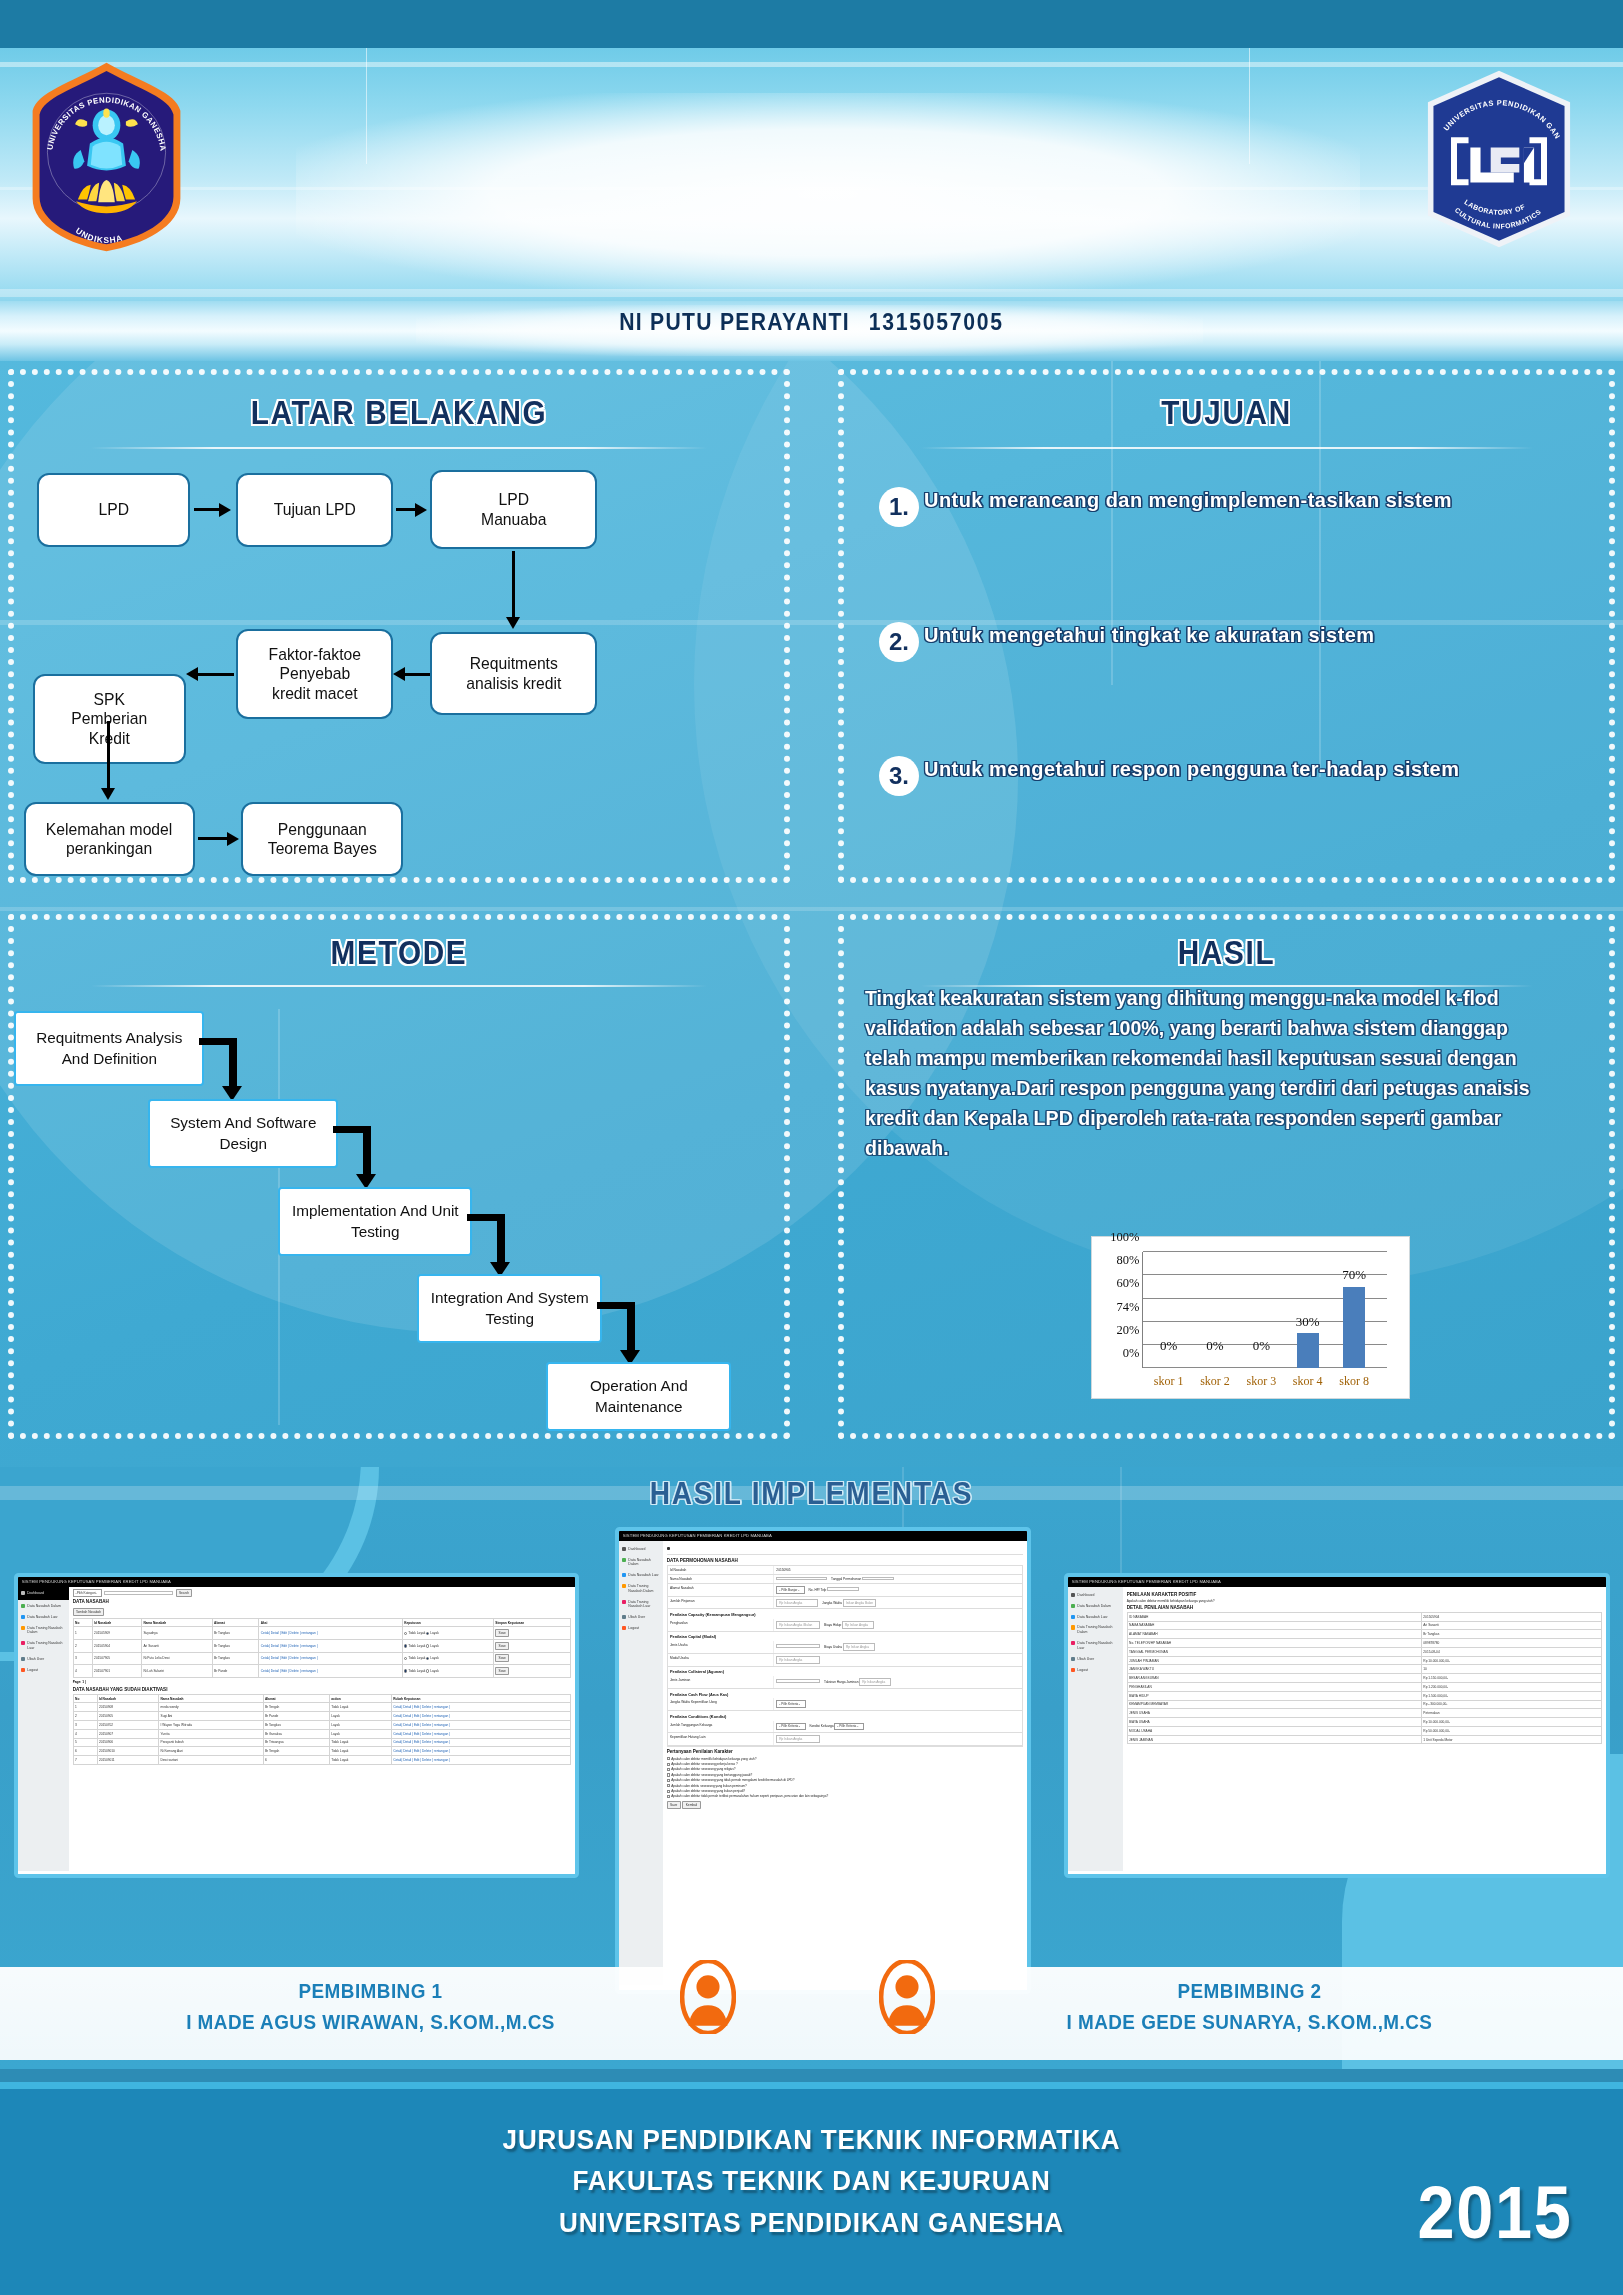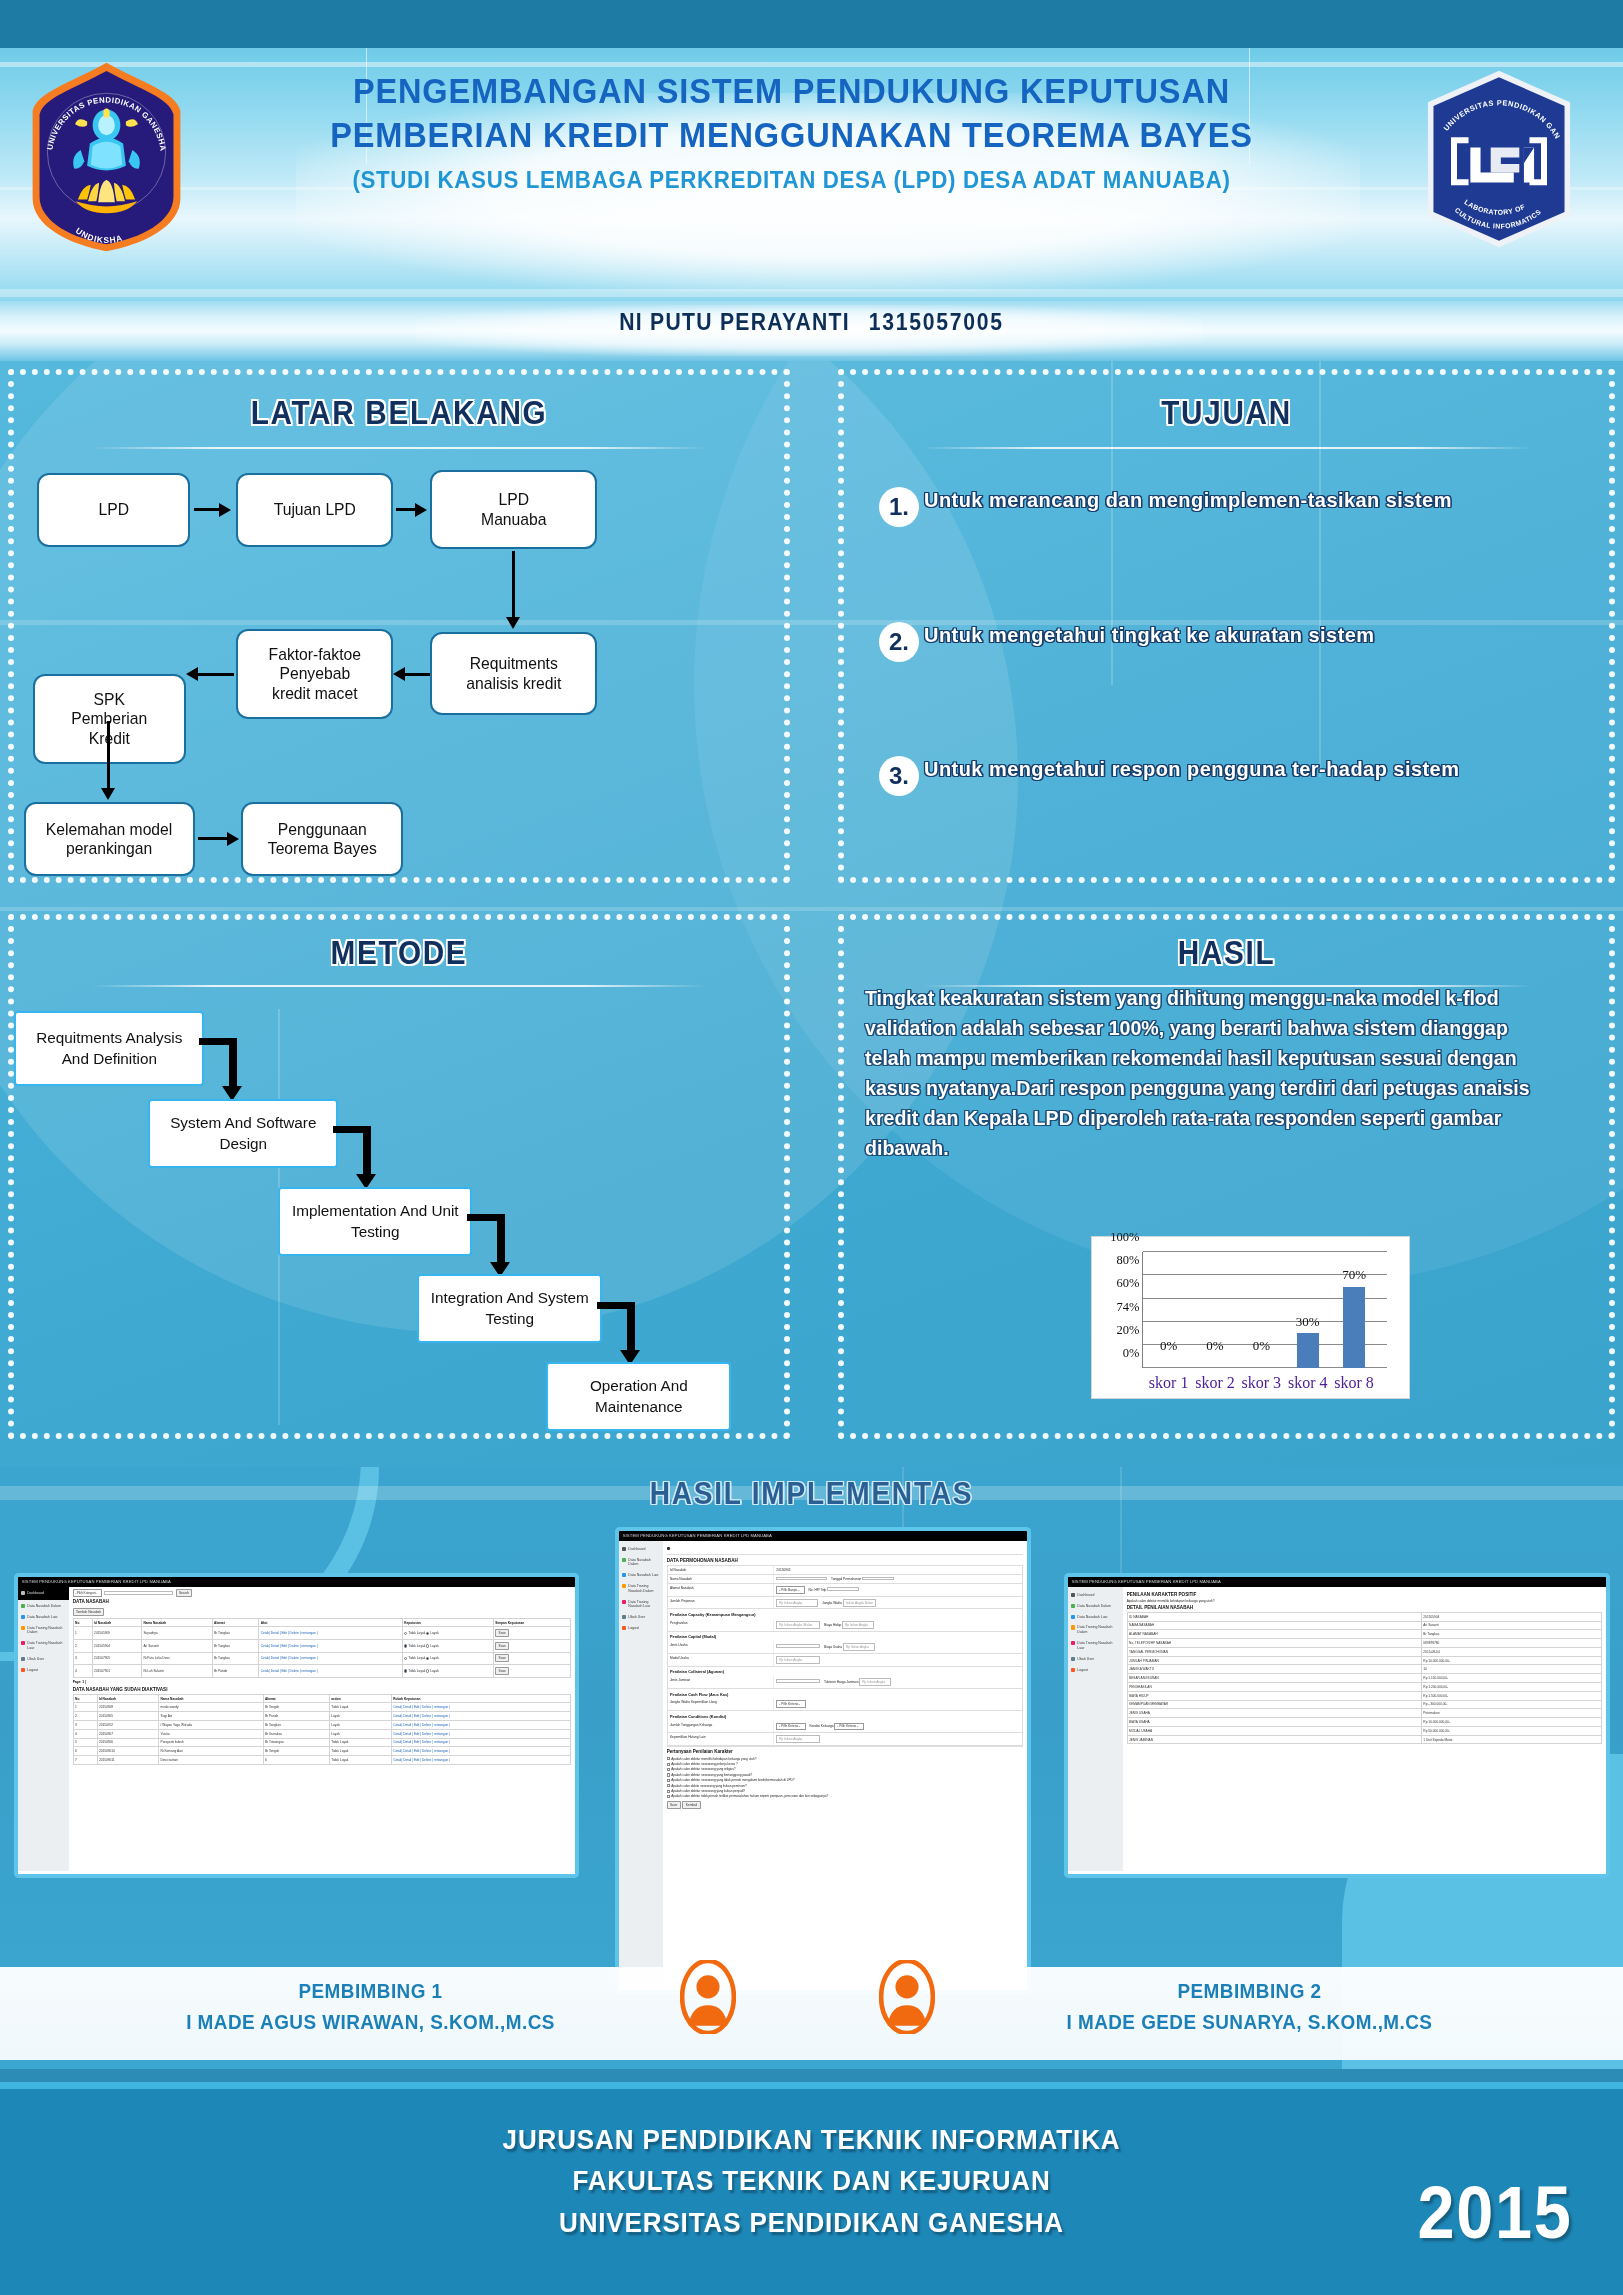--- a/index.html
+++ b/index.html
@@ -168,21 +168,21 @@
     border-left:0.9px solid #808080;
   }
   .gridline { position:absolute; left:0; width:100%; height:0.9px; background:#8a8a8a; }
   .bar { position:absolute; bottom:0; background:#4a7ebb; }
   .barlabel {
     position:absolute; transform:translateX(-50%);
     font-family:"Liberation Serif", serif; font-size:13px; color:#111; white-space:nowrap;
   }
   .catlabel {
     position:absolute; top:100%; margin-top:5.6px; transform:translateX(-50%);
-    font-family:"Liberation Serif", serif; font-size:16px; color:#4c1d95; white-space:nowrap;
+    font-family:"Liberation Serif", serif; font-size:12px; color:#a16207; white-space:nowrap;
   }
 
   
   .impl-bg {
     position:absolute; left:0; top:1467px; width:1623px; height:602px;
     background: linear-gradient(180deg,#3ba5cf 0%, #399fc9 40%, #3ba7d0 100%);
     overflow:hidden;
   }
   .impl-title {
     position:absolute; left:0; top:1476px; width:1623px; text-align:center;
@@ -321,25 +321,20 @@
       <text font-family="Liberation Sans, sans-serif" font-size="15" font-weight="bold" fill="#ffffff" letter-spacing="1">
         <textPath href="#lciBot" startOffset="18%">LABORATORY OF</textPath>
       </text>
       <path id="lciBot2" d="M 40 278 A 140 140 0 0 0 280 278" fill="none"></path>
       <text font-family="Liberation Sans, sans-serif" font-size="15" font-weight="bold" fill="#ffffff" letter-spacing="1">
         <textPath href="#lciBot2" startOffset="13%">CULTURAL INFORMATICS</textPath>
       </text>
     </svg>
   </div>
 
-  <div class="title-block">
-    <div class="ttl1">PENGEMBANGAN SISTEM PENDUKUNG KEPUTUSAN</div>
-    <div class="ttl2">PEMBERIAN KREDIT MENGGUNAKAN TEOREMA BAYES</div>
-    <div class="ttl3">(STUDI KASUS LEMBAGA PERKREDITAN DESA (LPD) DESA ADAT MANUABA)</div>
-  </div>
 
   <div class="namebar-bg"></div>
   <div class="namebar-white"></div>
   <div class="namebar">
     <span>NI PUTU PERAYANTI</span><span class="nim">1315057005</span>
   </div>
 
   <div class="body-bg">
     <div class="swoosh" style="left:-93px;top:-139px;width:1111px;height:1111px;"></div>
     <div class="swoosh" style="left:694px;top:-278px;width:1203px;height:1203px;background:rgba(255,255,255,.07);"></div>

